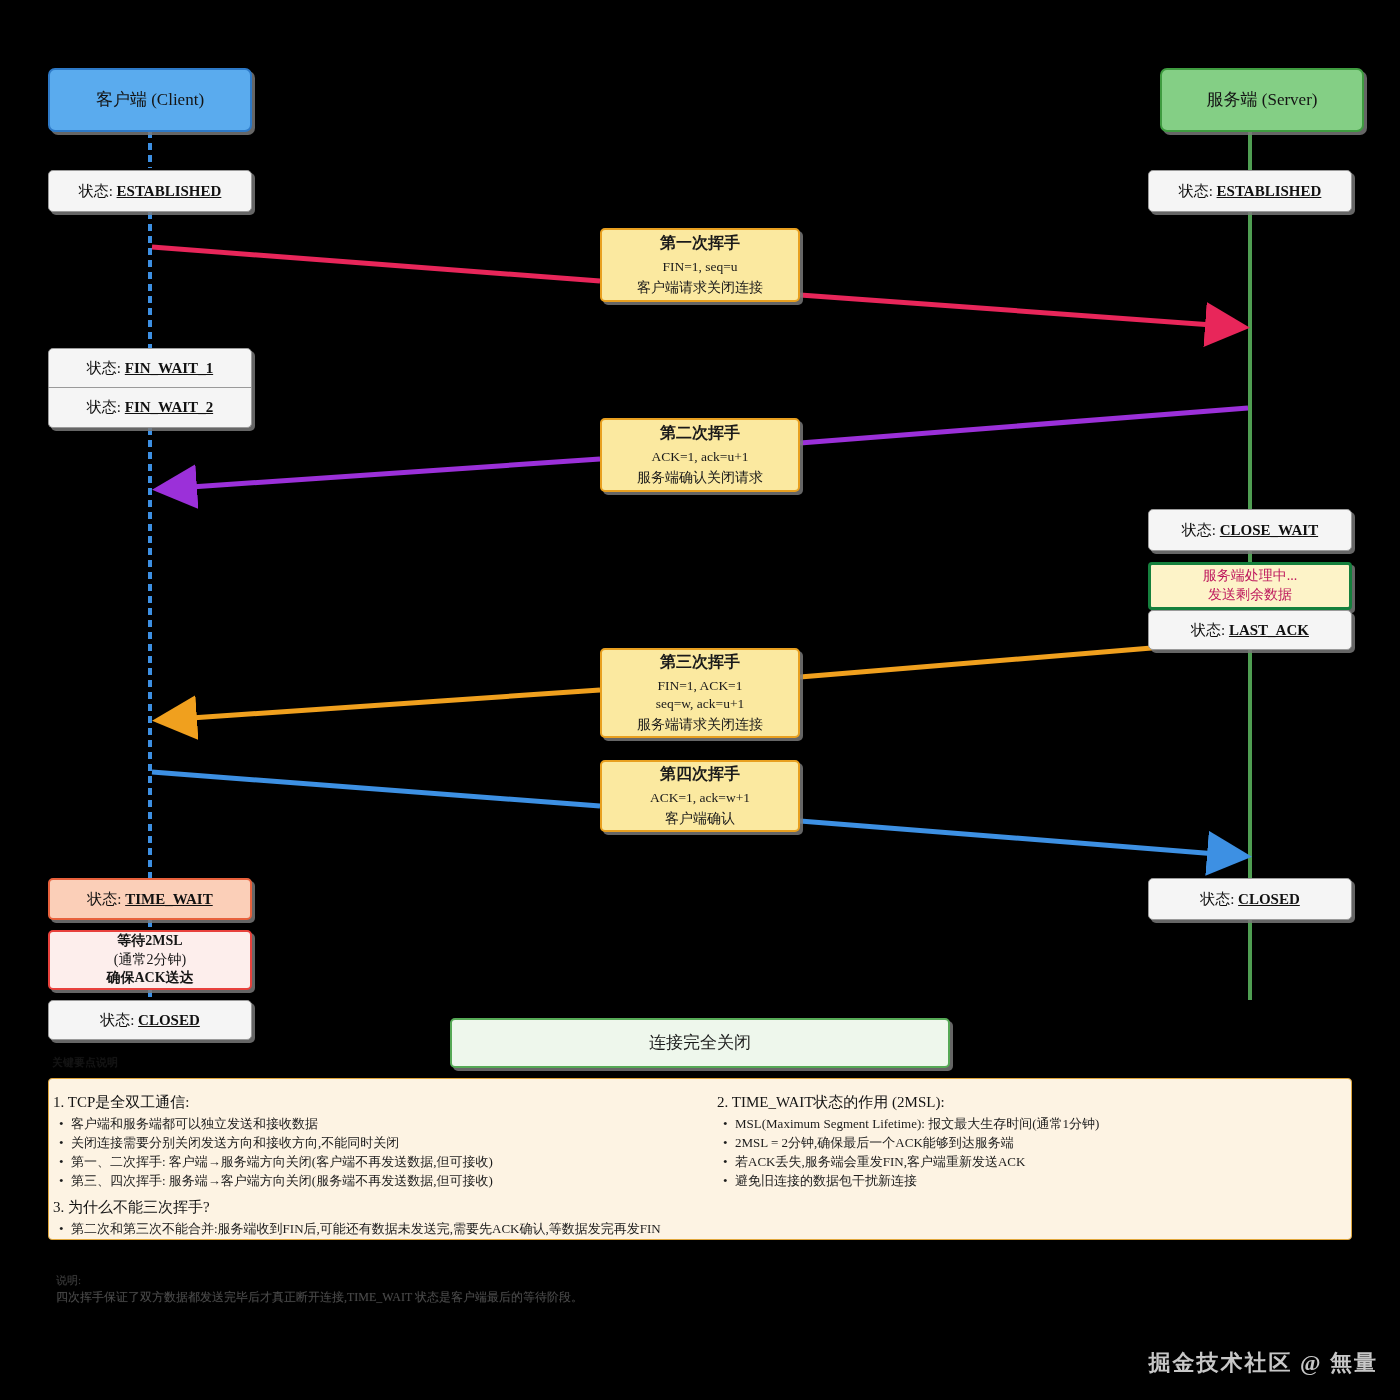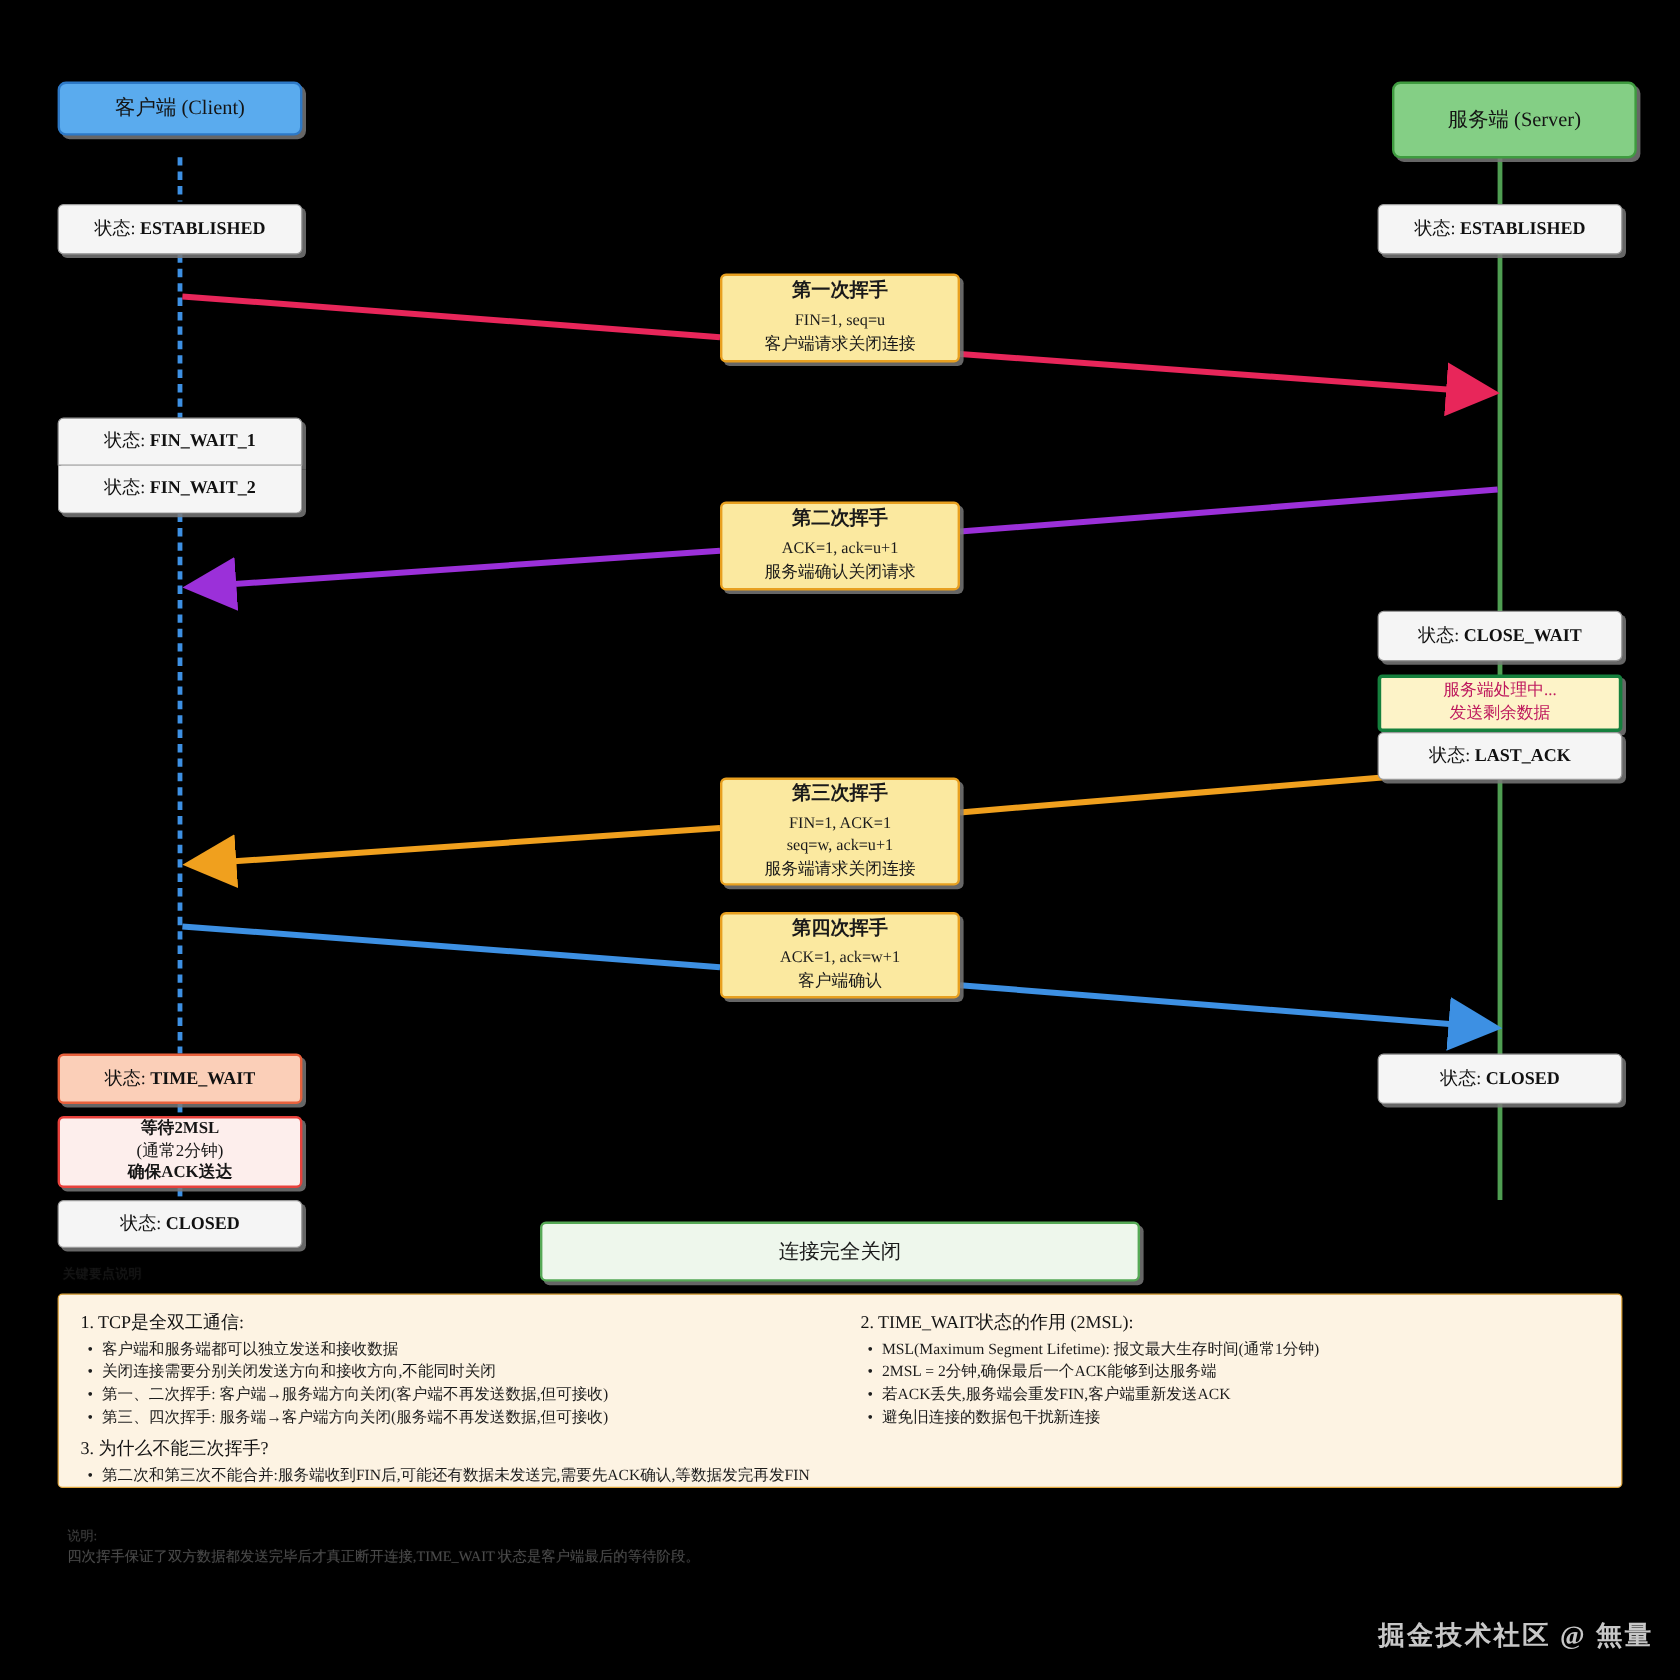--- a/index.html
+++ b/index.html
@@ -60,21 +60,21 @@
   }
   .actor-client { background: #5aabee; border-color: #2d79c7; }
   .actor-server { background: #84cf85; border-color: #3f9c40; margin-left: 12px; }
 
   .state {
     background: #f5f5f5;
     border: 1px solid #9a9a9a;
     font-size: 15px;
     color: #111111;
   }
-  .state b { font-weight: bold; }
+  .state b { font-weight: bold; text-decoration: underline; }
   .state .cn { font-weight: normal; }
 
   .state-timewait {
     background: #fbcfb8;
     border: 2px solid #e8613c;
   }
   .state-msl {
     background: #fdeeec;
     border: 2px solid #e8413c;
     font-size: 14px;
@@ -111,21 +111,21 @@
   }
 
   
   #notes {
     position: absolute;
     left: 48px; top: 1078px;
     width: 1304px; height: 162px;
     background: #fdf3e3;
     border: 1px solid #e0a63c;
     border-radius: 4px;
-    padding: 10px 18px;
+    padding: 10px 4px;
     display: flex;
     gap: 34px;
   }
   .ncol { flex: 1; }
   .nhead {
     font-size: 15px;
     color: #141414;
     margin: 4px 0 3px 0;
   }
   .nlist { margin: 0 0 8px 0; padding: 0; list-style: none; }
@@ -213,21 +213,21 @@
       <line x1="1248" y1="640" x2="800" y2="677" stroke="#f0a01e" stroke-width="5"></line>
       <line x1="600" y1="690" x2="162" y2="720" stroke="#f0a01e" stroke-width="5" marker-end="url(#ah-orange)"></line>
     </g>
 
     <g>
       <line x1="152" y1="772" x2="600" y2="806" stroke="#3d90e3" stroke-width="5"></line>
       <line x1="800" y1="821" x2="1242" y2="856" stroke="#3d90e3" stroke-width="5" marker-end="url(#ah-blue)"></line>
     </g>
   </svg>
 
-  <div class="node actor actor-client shadow" style="left:48px; top:68px; width:204px; height:45px;">
+  <div class="node actor actor-client shadow" style="left:48px; top:68px; width:204px; height:64px;">
     <span>客户端 (Client)</span>
   </div>
 
   <div class="node actor actor-server shadow" style="left:1148px; top:68px; width:204px; height:64px;">
     <span>服务端 (Server)</span>
   </div>
 
   <div class="node state shadow" style="left:48px; top:170px; width:204px; height:42px;">
     <span><span class="cn">状态: </span><b>ESTABLISHED</b></span>
   </div>

